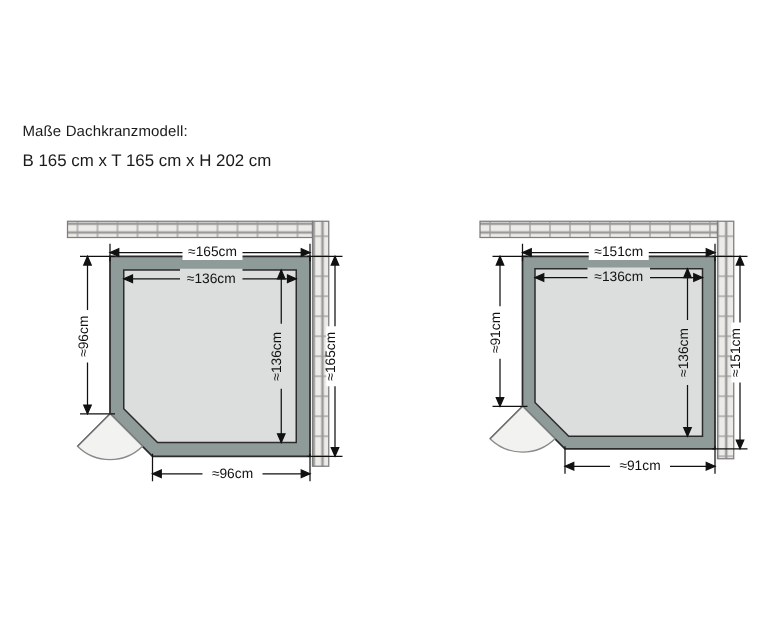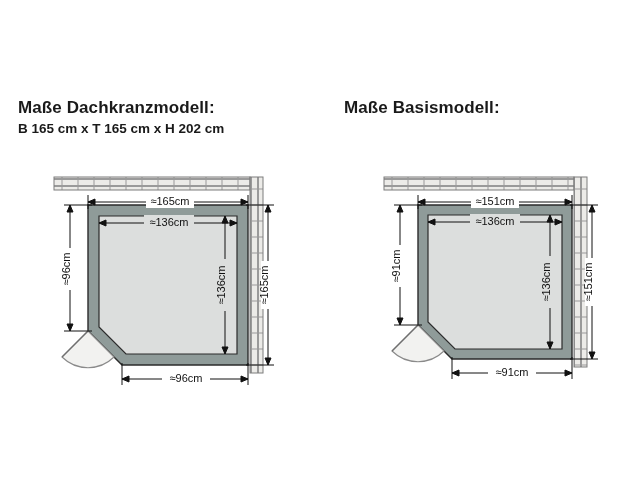--- a/index.html
+++ b/index.html
@@ -25,31 +25,31 @@
     width: 312px;
     height: 500px;
   }
   .panel-left { left: 0; }
   .panel-right { left: 312px; }
 
   .heading {
     position: absolute;
     left: 18px;
     top: 98px;
-    font-size: 17px;
-    font-weight: bold;
+    font-size: 12px;
+    font-weight: normal;
     letter-spacing: 0.1px;
     white-space: nowrap;
   }
   .subheading {
     position: absolute;
     left: 18px;
     top: 121px;
     font-size: 13.5px;
-    font-weight: bold;
+    font-weight: normal;
     white-space: nowrap;
   }
   .panel-right .heading,
   .panel-right .subheading {
     left: 32px;
   }
 
   .figure {
     position: absolute;
     left: 6px;
@@ -155,21 +155,20 @@
           <text x="262" y="120" text-anchor="middle" transform="rotate(-90 262 120)">≈165cm</text>
 
           <rect x="156" y="206" width="48" height="14" fill="#ffffff"></rect>
           <text x="180" y="217" text-anchor="middle">≈96cm</text>
         </g>
       </svg>
     </div>
   </div>
 
   <div class="panel panel-right">
-    <div class="heading">Maße Basismodell:</div>
 
     <div class="figure">
       <svg width="300" height="250" viewBox="0 0 300 250">
         <defs>
           <pattern id="brickH2" x="0" y="0" width="16" height="7" patternUnits="userSpaceOnUse">
             <rect x="0" y="0" width="16" height="7" fill="#ecebe8"></rect>
             <path d="M0 0.5 H16 M0 6.5 H16" stroke="#9a9a9a" stroke-width="1"></path>
             <path d="M8 0.5 V6.5" stroke="#9a9a9a" stroke-width="1"></path>
           </pattern>
           <pattern id="brickV2" x="0" y="0" width="7" height="16" patternUnits="userSpaceOnUse">

